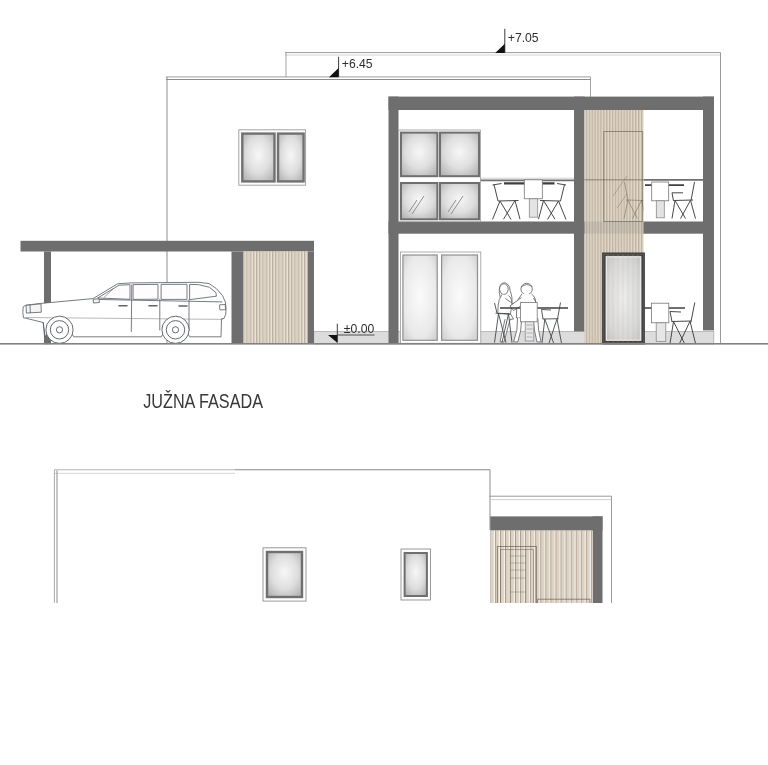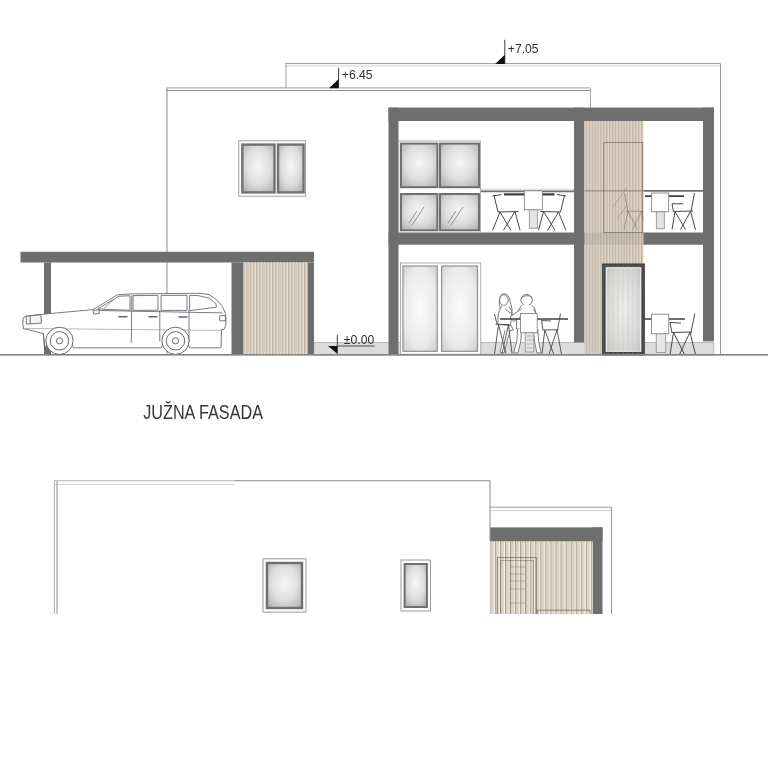--- a/index.html
+++ b/index.html
@@ -1,16 +1,16 @@
 <!DOCTYPE html>
 <html><head>
 <meta charset="utf-8">
 <style>
 html,body{margin:0;padding:0;background:#ffffff;}
-#page{position:relative;width:768px;height:603px;overflow:hidden;font-family:"Liberation Sans",sans-serif;margin-top:11px;}
+#page{position:relative;width:768px;height:603px;overflow:hidden;font-family:"Liberation Sans",sans-serif;}
 svg{position:absolute;left:0;top:0;}
 text{font-family:"Liberation Sans",sans-serif;}
 </style>
 </head>
 <body>
 <div id="page">
 <svg width="768" height="765" viewBox="0 0 768 765">
 <defs>
 <radialGradient id="glass" cx="50%" cy="45%" r="75%">
 <stop offset="0%" stop-color="#f7f7f7"></stop>

